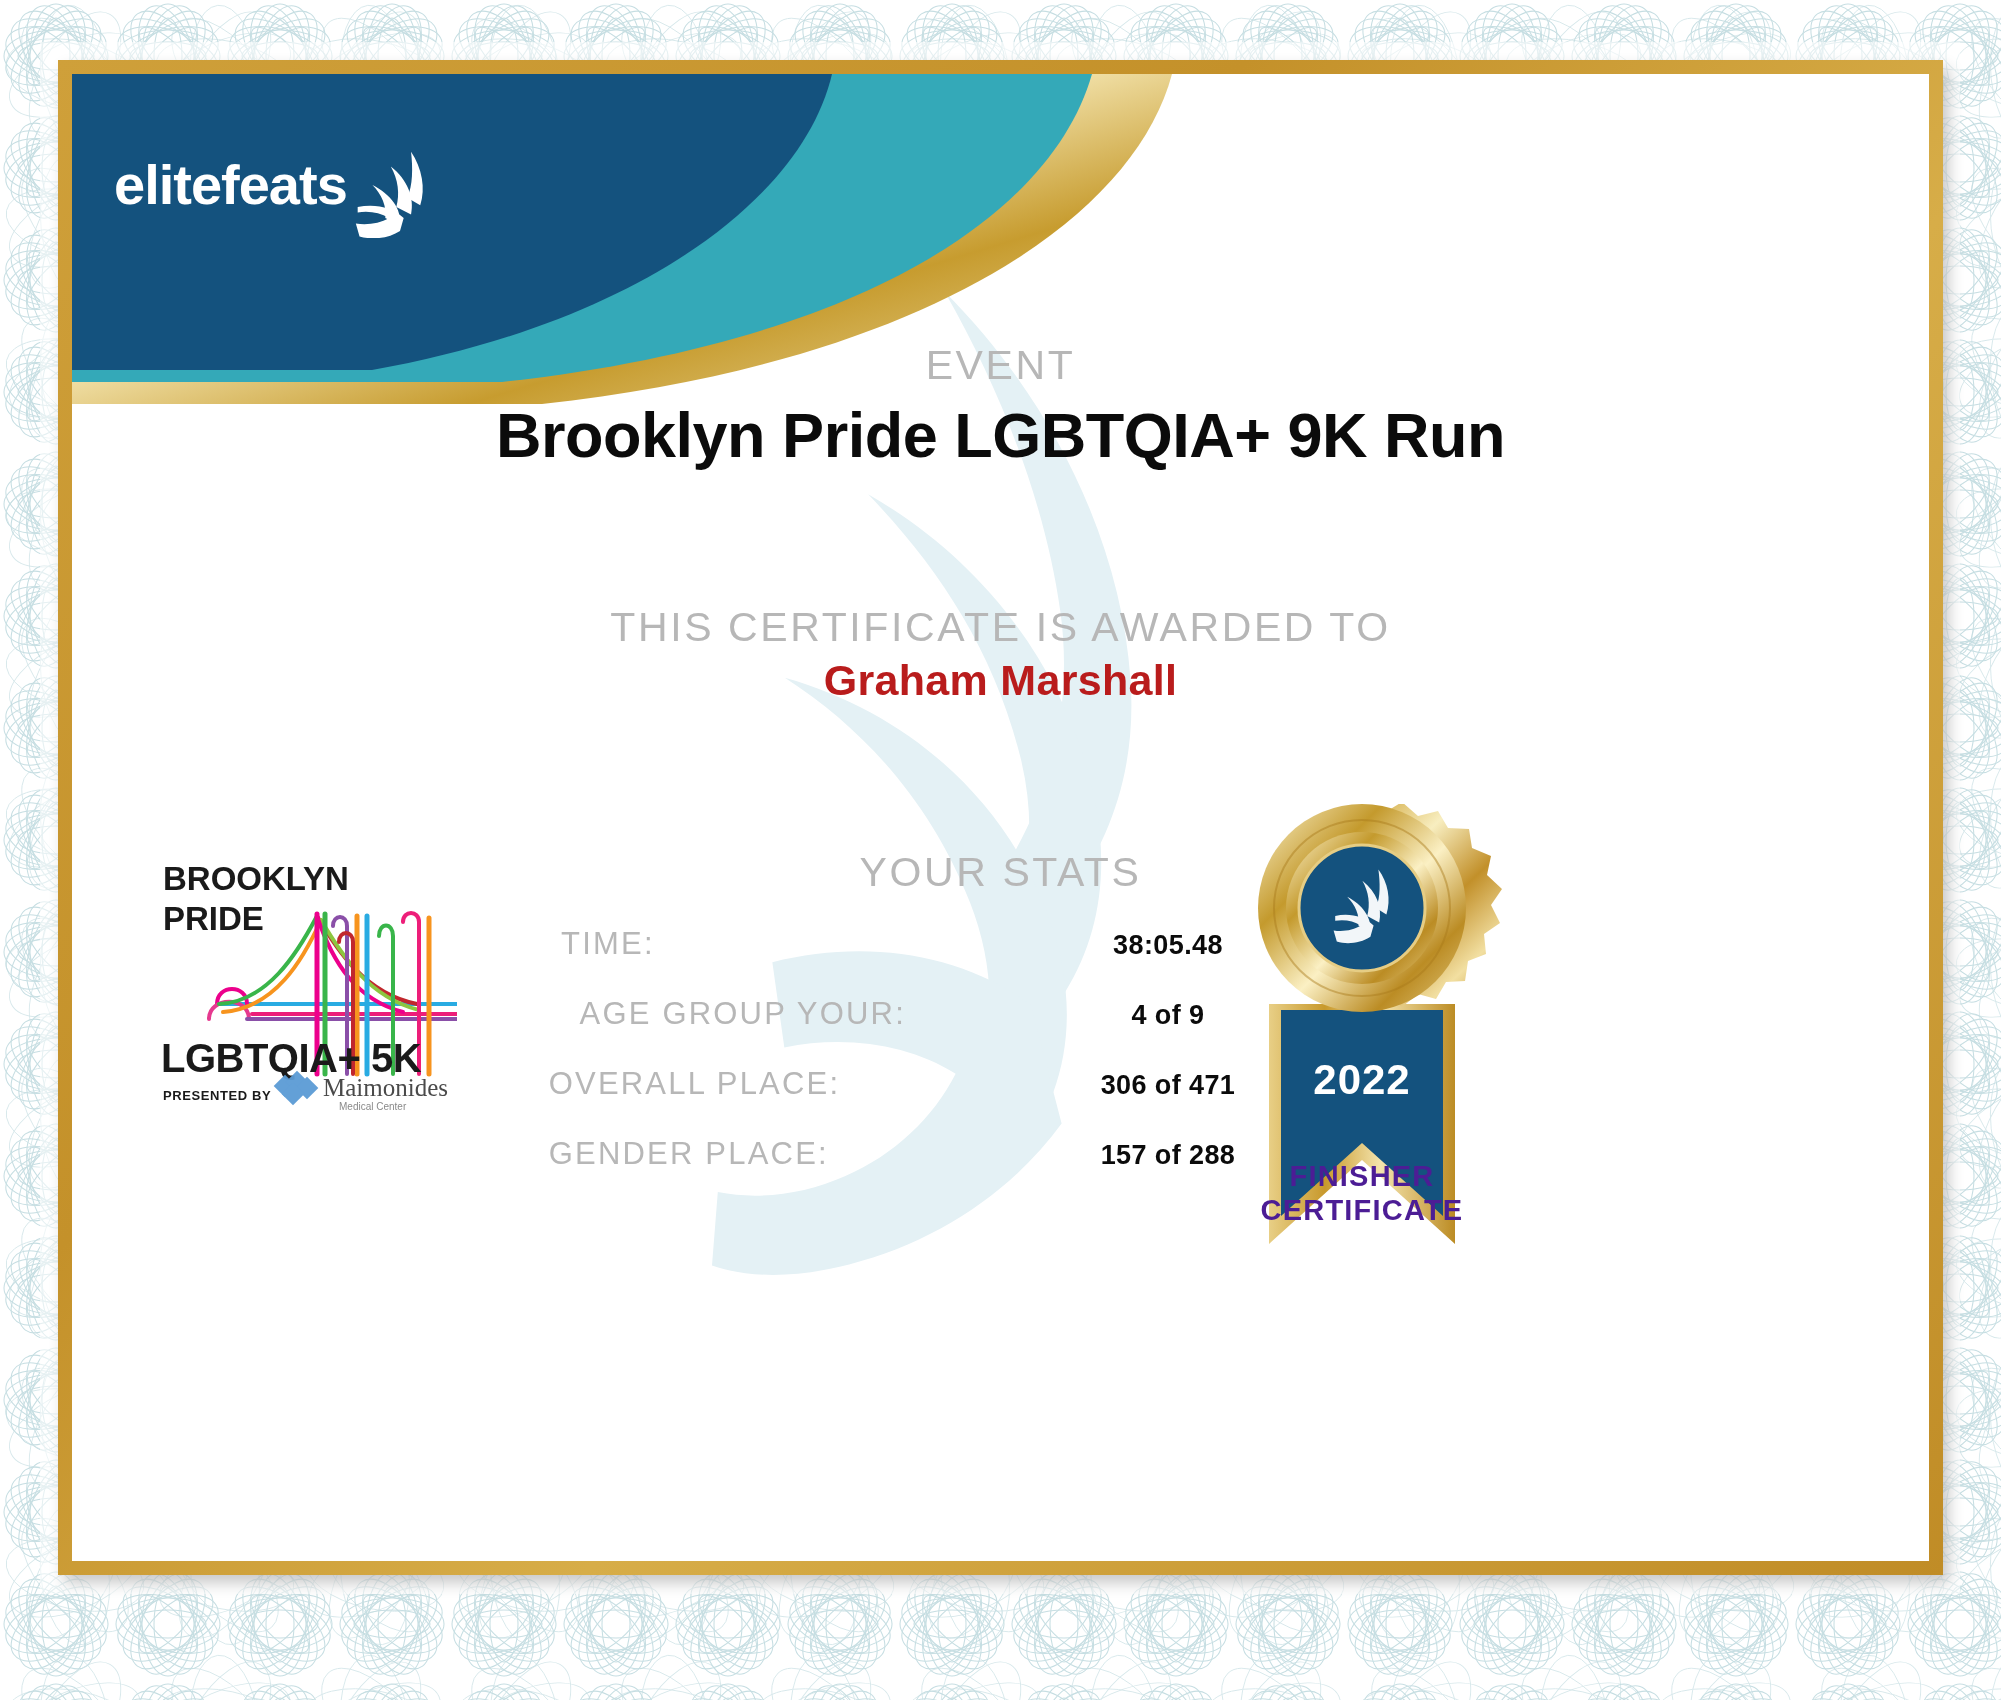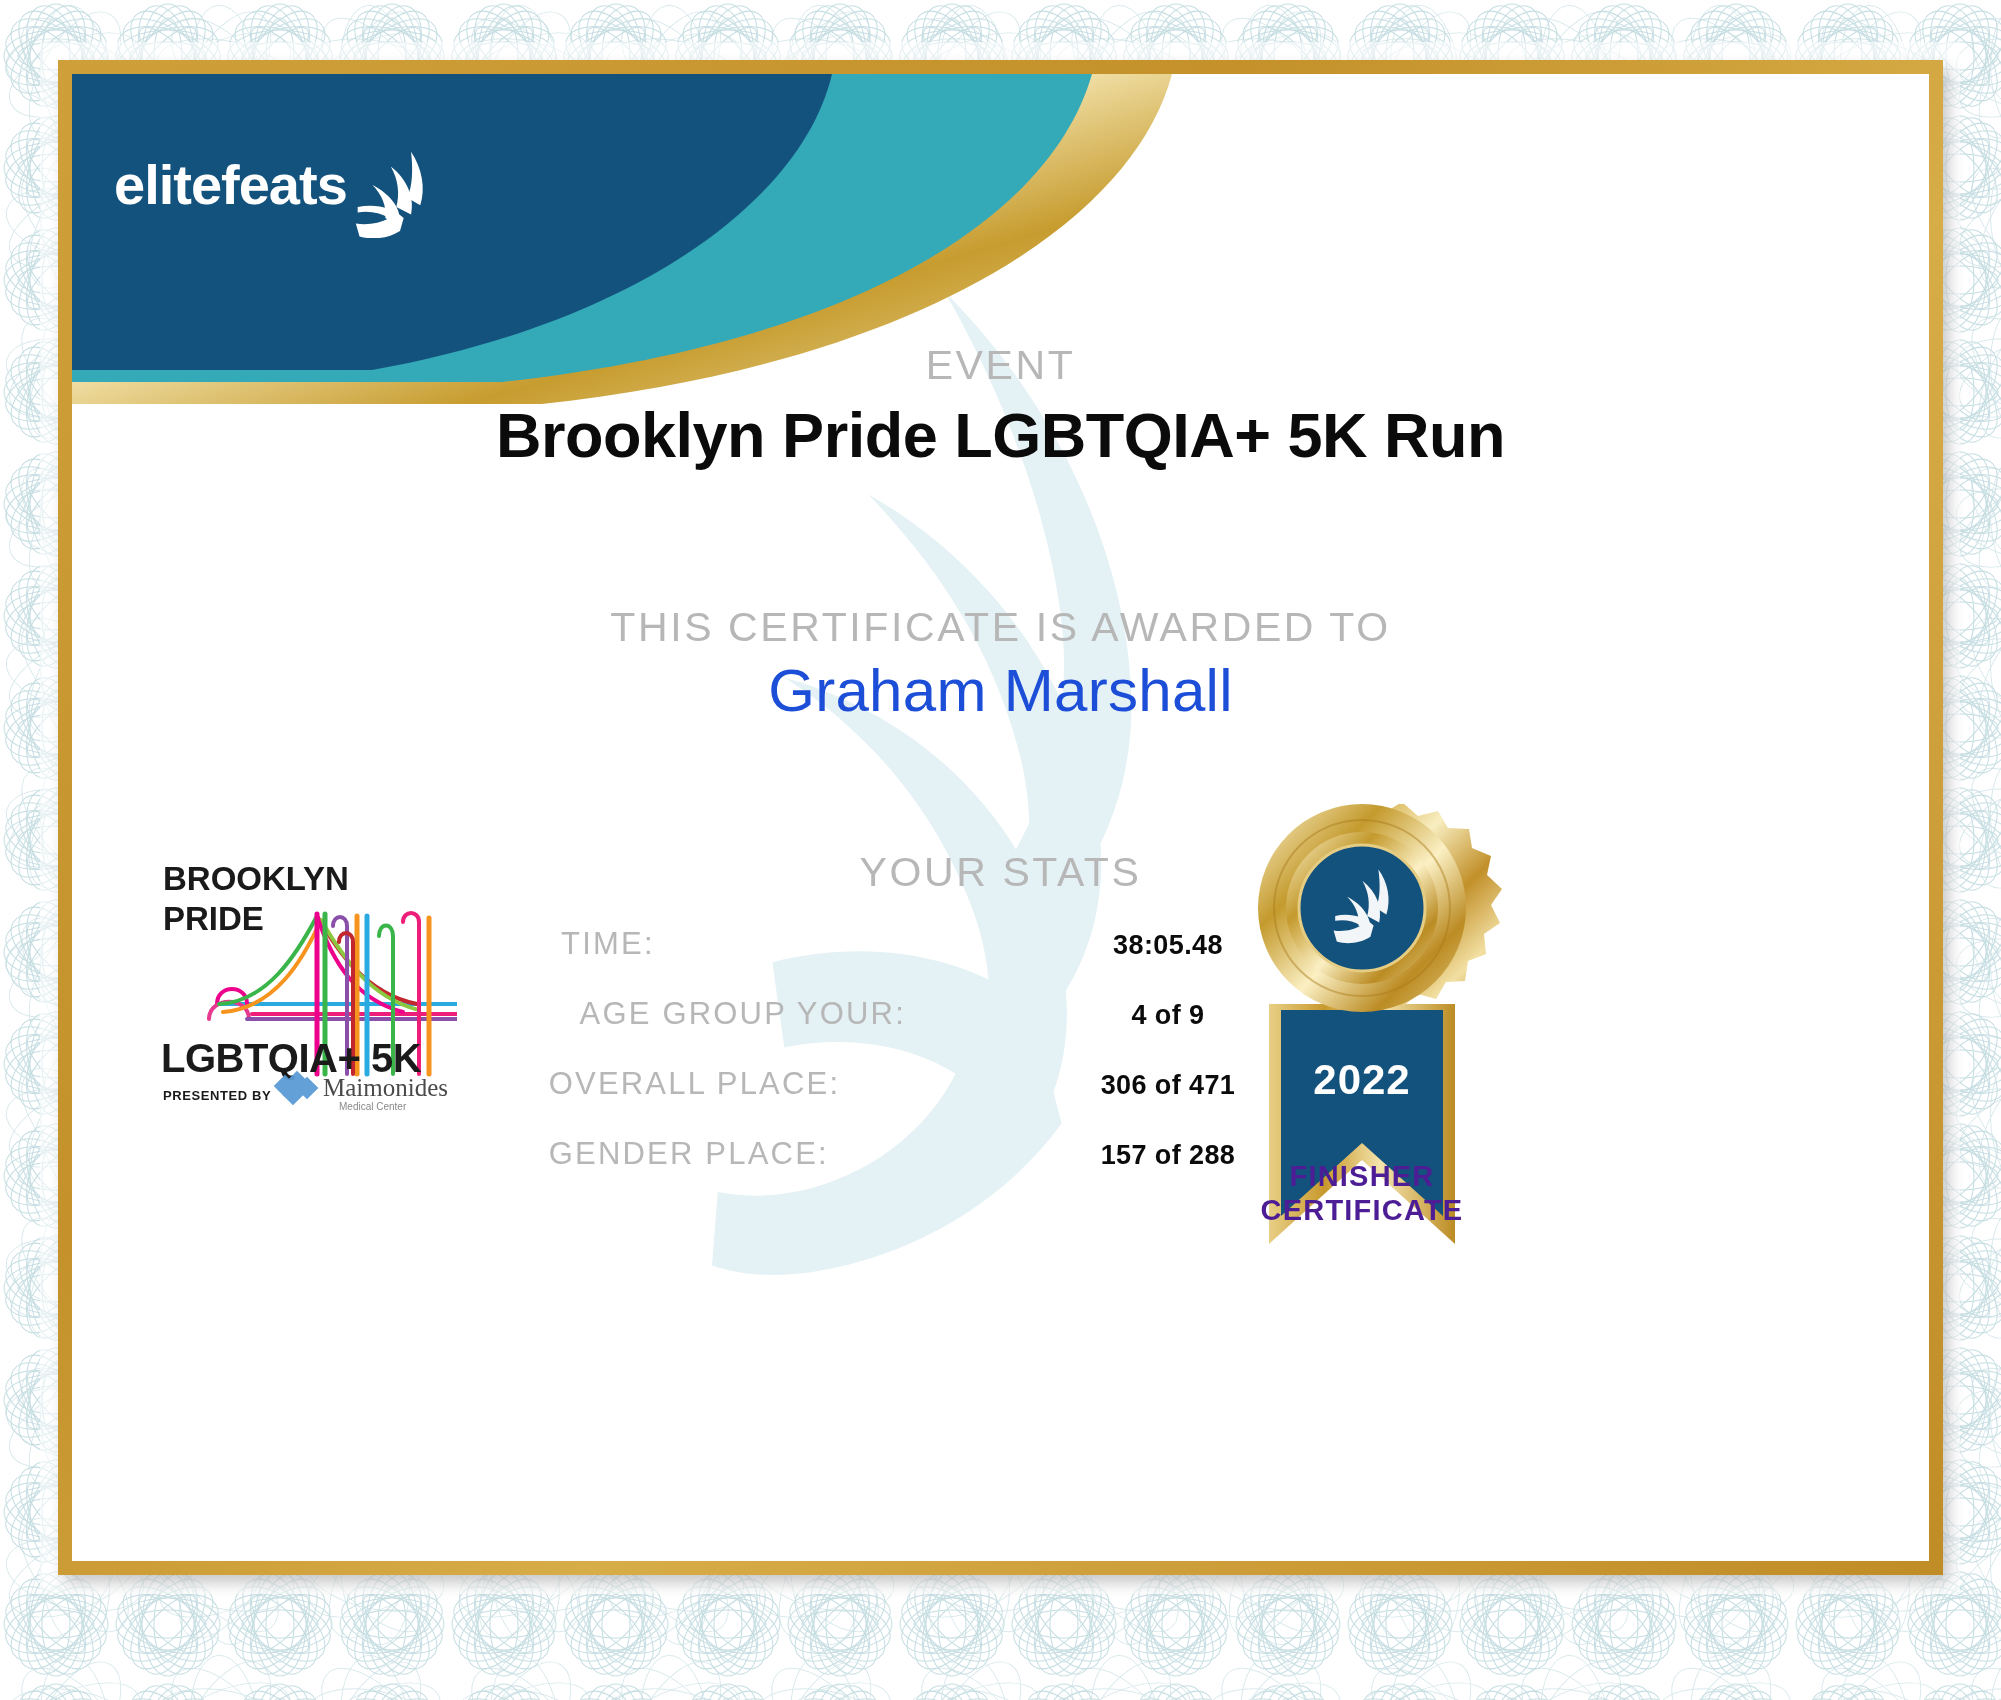--- a/index.html
+++ b/index.html
@@ -120,23 +120,23 @@
     left: 0; right: 0;
     top: 530px;
     text-align: center;
   }
 
   .recipient-name {
     position: absolute;
     left: 0; right: 0;
     top: 582px;
     text-align: center;
-    font-size: 60px;
-    font-weight: 400;
-    color: #1d4ed8;
+    font-size: 43px;
+    font-weight: 700;
+    color: #b91c1c;
     letter-spacing: 0.3px;
     white-space: nowrap;
   }
 
   .recipient-division {
     position: absolute;
     left: 0; right: 0;
     top: 655px;
     text-align: center;
     font-size: 41px;
@@ -303,21 +303,21 @@
                    C 14 82, 28 80, 38 74 C 28 68, 16 66, 4 68 Z"></path>
         </g>
       </svg>
 
       <div class="content">
 
         <div class="event-label">
           <span class="label-muted lbl">EVENT</span>
         </div>
 
-        <div class="event-title">Brooklyn Pride LGBTQIA+ 5K Run</div>
+        <div class="event-title">Brooklyn Pride LGBTQIA+ 9K Run</div>
 
         <div class="awarded-label">
           <span class="label-muted lbl">THIS CERTIFICATE IS AWARDED TO</span>
         </div>
 
         <div class="recipient-name">Graham Marshall</div>
 
         <div class="stats-label">
           <span class="label-muted lbl">YOUR STATS</span>
         </div>

